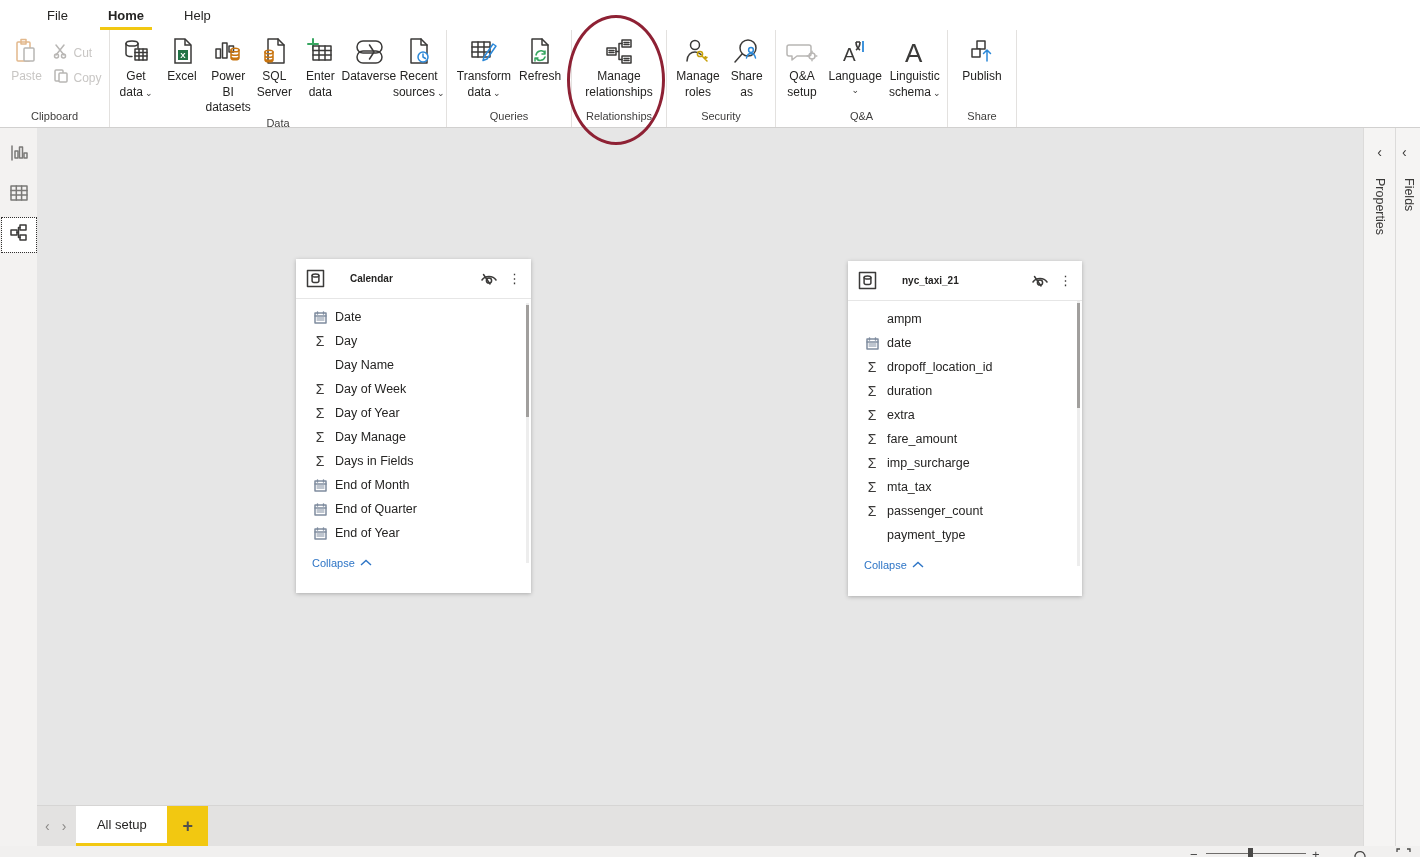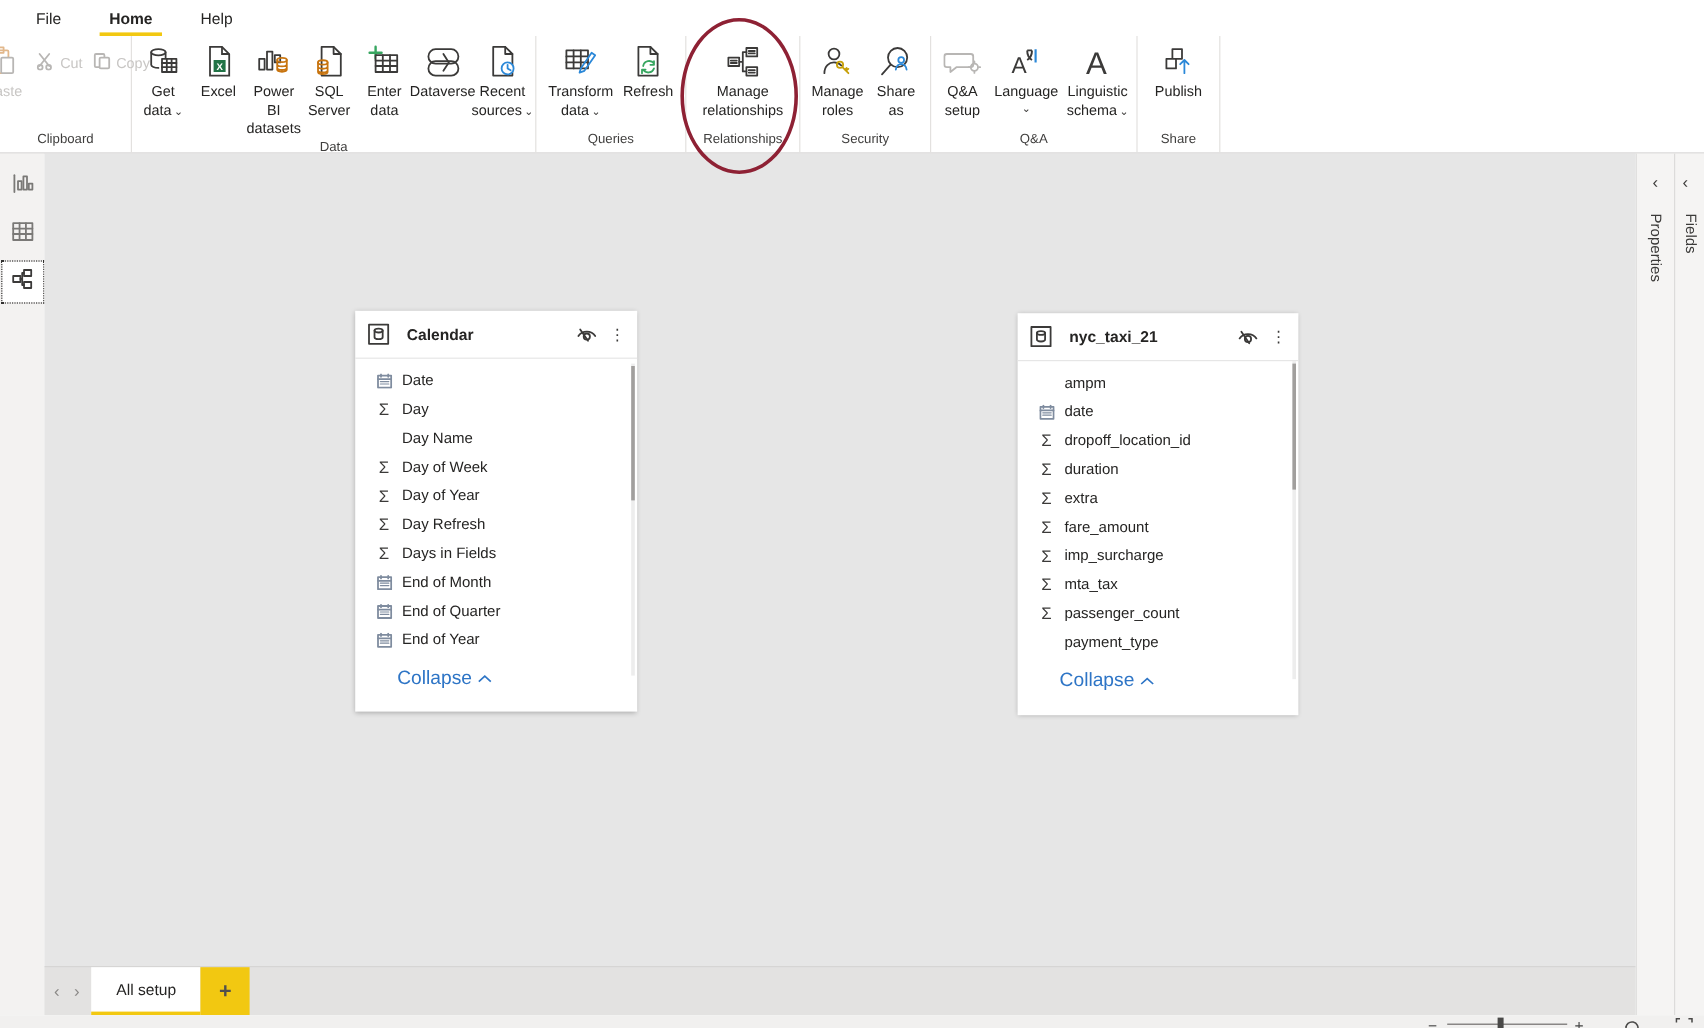--- a/index.html
+++ b/index.html
@@ -1,64 +1,64 @@
 <!DOCTYPE html>
 <html><head>
 <meta charset="utf-8">
 <style>
   html,body{margin:0;padding:0;background:#ccc;}
   .app{position:relative;width:1420px;height:857px;background:#fff;overflow:hidden;
        font-family:"Liberation Sans",sans-serif;color:#252423;}
 
   
-  .menubar{height:30px;display:flex;align-items:center;background:#fff;}
+  .menubar{height:30px;display:flex;align-items:center;background:#fff;padding-left:17px;}
   .menu-item{position:relative;height:30px;display:flex;align-items:center;
              padding:0 10px;margin-left:20px;font-size:13px;cursor:default;}
   .menu-item.active{font-weight:bold;}
   .menu-item.active .underline{position:absolute;left:2px;right:2px;bottom:0;height:3px;background:#F2C811;}
 
   
   .ribbon{height:97px;display:flex;background:#fff;border-bottom:1px solid #d1d0cf;}
   .rgroup{display:flex;flex-direction:column;border-right:1px solid #e3e1df;padding:0 3px;flex:0 0 auto;}
   .rbtns{flex:1;display:flex;align-items:flex-start;justify-content:center;}
   .rbtn{display:flex;flex-direction:column;align-items:center;padding:5px 4px 0;min-width:38px;}
   .rbtn .ricon{height:34px;display:flex;align-items:center;justify-content:center;}
   .rlabel{font-size:12px;line-height:1.3;text-align:center;white-space:pre-line;}
   .chev{font-size:9px;color:#3b3a39;margin-left:2px;}
   .chev.below{display:block;margin:0;}
   .rgroup-label{font-size:11px;color:#3f3e3d;text-align:center;padding:1px 6px 5px;}
   .disabled, .disabled .rlabel, .disabled .slabel{color:#c8c6c4;}
-  .smallbtns{display:flex;justify-content:center;padding-top:10px;}
+  .smallbtns{display:flex;flex-direction:column;justify-content:center;padding-top:10px;}
   .sbtn{display:flex;align-items:center;gap:4px;padding:3px 4px;font-size:12px;}
   svg.oln{fill:none;stroke:#3b3a39;stroke-width:1.5;stroke-linecap:round;stroke-linejoin:round;}
   svg .blue{stroke:#2b88d8;} svg .green{stroke:#37a660;} svg .orange{stroke:#c8740f;}
   svg .gold{stroke:#c7a008;} svg .graylt{stroke:#b8b6b4;} svg .tan{stroke:#e2b88c;}
 
   
   .main{display:flex;height:718px;}
   .sidebar{width:37px;background:#f3f2f1;display:flex;flex-direction:column;align-items:center;
            padding-top:10px;gap:6px;flex:0 0 auto;}
   .viewbtn{width:34px;height:34px;display:flex;align-items:center;justify-content:center;}
   .viewbtn.selected{background:#fff;outline:1px dotted #323130;}
 
   .canvas{position:relative;flex:1;background:#e6e6e6;overflow:hidden;}
 
   
   .card{position:absolute;background:#fff;box-shadow:0 1px 4px rgba(0,0,0,.25);font-size:12.5px;}
   .card-header{height:39px;display:flex;align-items:center;padding:0 10px;border-bottom:1px solid #e6e6e6;}
-  .card-title{font-weight:bold;font-size:13px;margin-left:14px;flex:1;}
+  .card-title{font-weight:bold;font-size:10px;margin-left:25px;flex:1;}
   .hicon{display:flex;align-items:center;}
   .eye{margin-right:10px;display:flex;}
   .dots{font-size:13px;color:#3b3a39;letter-spacing:0;}
   .card-body{position:relative;padding:6px 0 0;}
   .field-row{height:24px;display:flex;align-items:center;padding-left:14px;}
   .ficon{width:20px;display:flex;align-items:center;justify-content:center;
          font-size:14px;color:#3b3a39;flex:0 0 auto;}
   .fname{margin-left:5px;color:#252423;}
-  .collapse{display:flex;gap:5px;padding:12px 0 10px 16px;font-size:16px;margin-left:19px;}
+  .collapse{display:flex;gap:5px;padding:12px 0 10px 16px;font-size:11px;}
   .link{color:#2E75C6;}
   .vtrack{position:absolute;right:2px;width:3px;background:#ededed;}
   .vthumb{position:absolute;right:2px;width:3px;background:#a19f9d;}
 
   
   .tabbar{position:absolute;left:0;right:0;bottom:0;height:40px;background:#e3e2e1;
           border-top:1px solid #d6d5d4;display:flex;align-items:stretch;}
   .navarrows{display:flex;align-items:center;gap:12px;padding:0 10px 0 8px;color:#8a8886;font-size:14px;}
   .tab{width:91px;background:#fff;border-bottom:3px solid #F2C811;display:flex;
        align-items:center;justify-content:center;font-size:13px;}
@@ -418,21 +418,21 @@
           <div class="field-row">
               <span class="ficon">Σ</span>
               <span class="fname">Day of Week</span>
             </div>
           <div class="field-row">
               <span class="ficon">Σ</span>
               <span class="fname">Day of Year</span>
             </div>
           <div class="field-row">
               <span class="ficon">Σ</span>
-              <span class="fname">Day Refresh</span>
+              <span class="fname">Day Manage</span>
             </div>
           <div class="field-row">
               <span class="ficon">Σ</span>
               <span class="fname">Days in Fields</span>
             </div>
           <div class="field-row">
               <span class="ficon">
                 <svg class="oln" width="13" height="13" viewBox="0 0 13 13">
                   <rect stroke="#7f8c9f" x="1" y="2" width="11" height="10"></rect>
                   <path stroke="#7f8c9f" d="M1 5 H12 M3.5 1 V3 M9.5 1 V3"></path>

